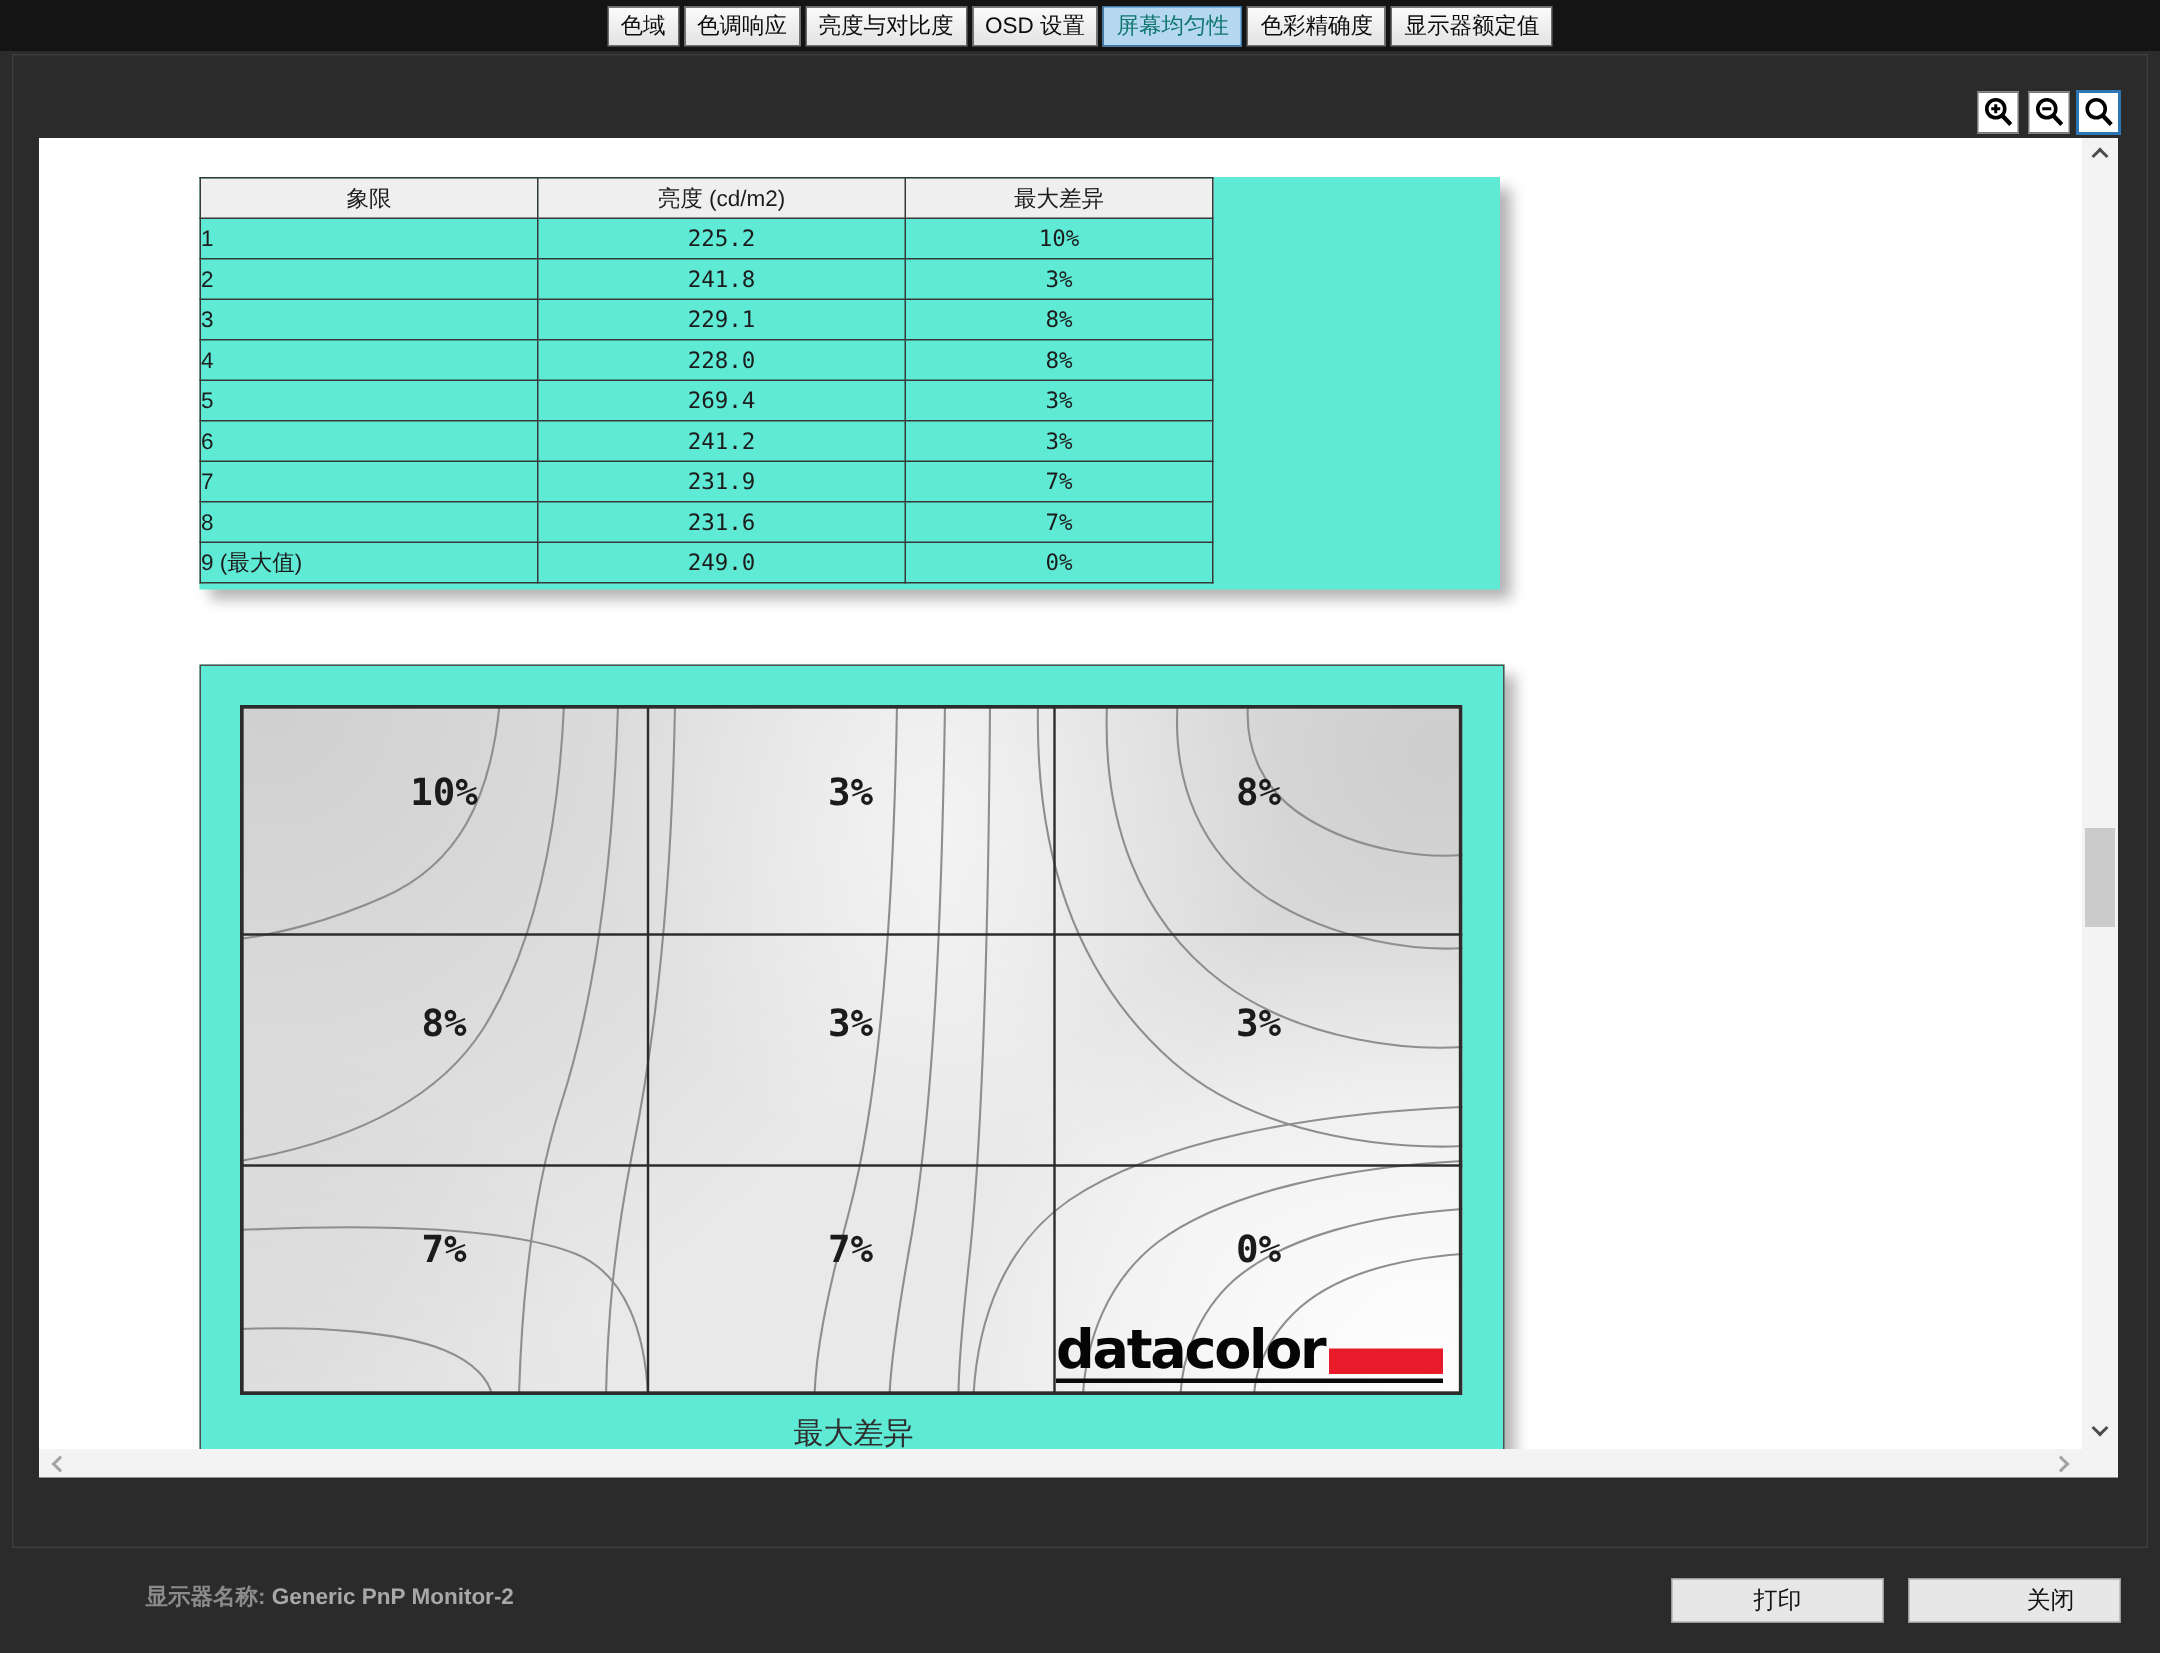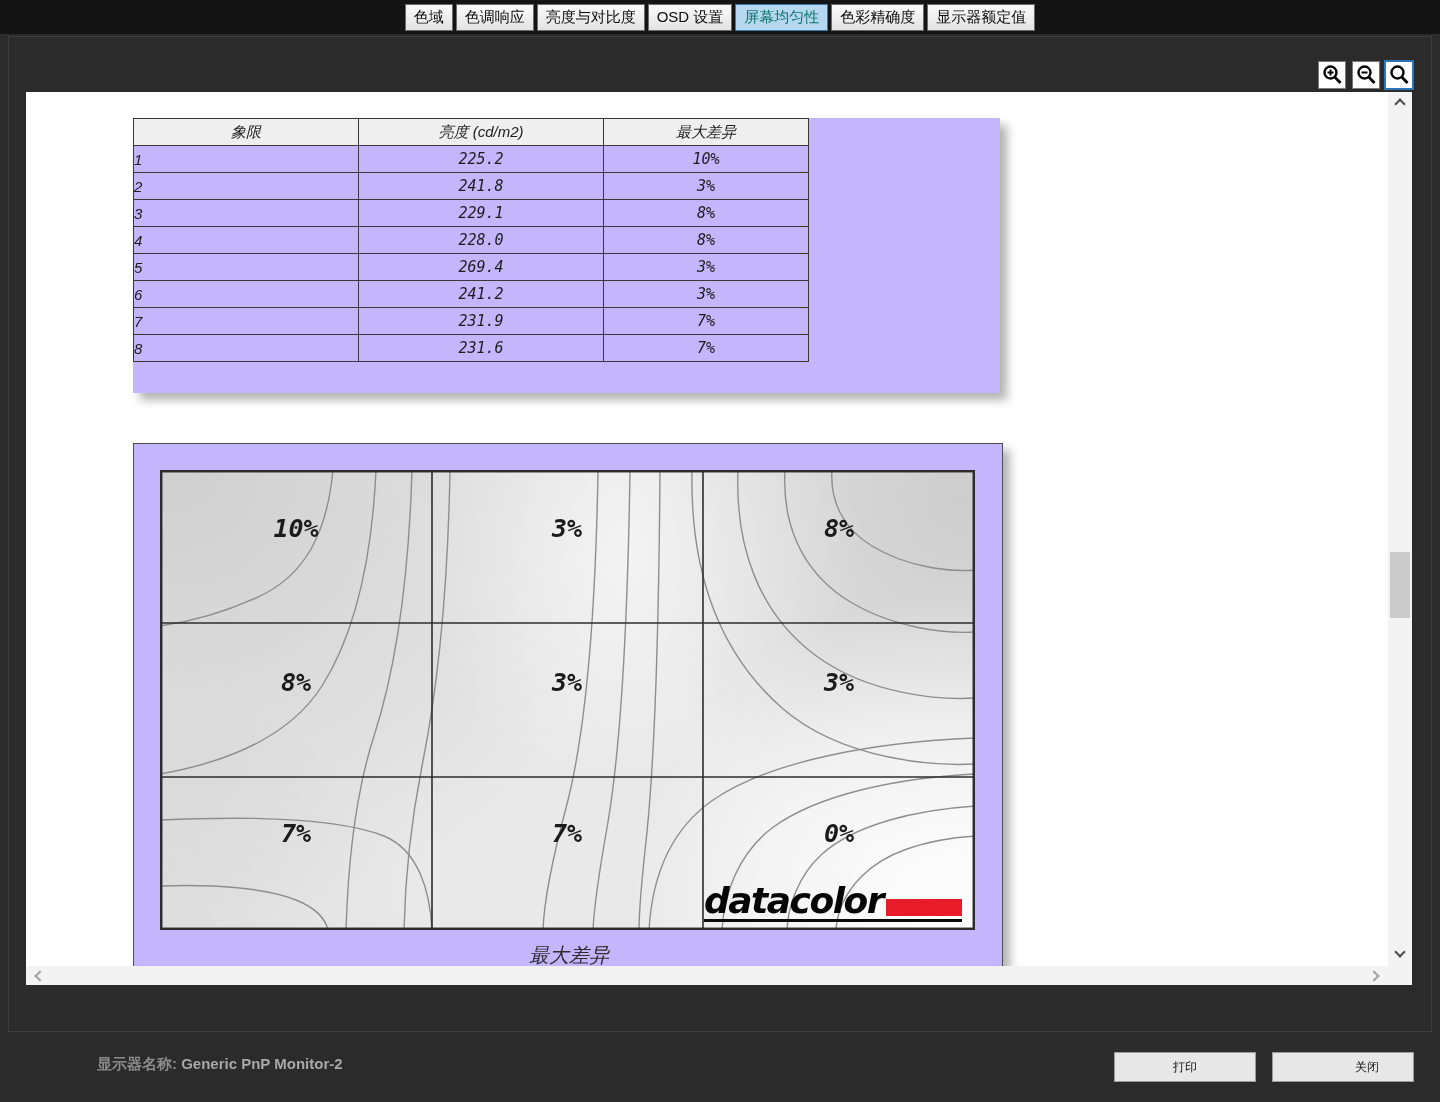--- a/index.html
+++ b/index.html
@@ -14,21 +14,21 @@
        font-size:15px;color:#0d0d0d;cursor:default;white-space:nowrap;}
   .tab.active{background:#b5d7ef;border-color:#3d7aab;color:#0f766e;}
   .panelframe{position:absolute;left:8px;top:36px;width:1424px;height:996px;
               border:1px solid #3d3d3d;background:#2b2b2b;}
   
   .zoombtn{position:absolute;width:28px;height:28px;background:#fff;border:1px solid #777;
            display:flex;align-items:center;justify-content:center;padding:0;}
   .zoombtn.sel{border:2px solid #2e75b6;width:30px;height:30px;}
   
   .viewport{position:absolute;left:26px;top:92px;width:1362px;height:874px;background:#ffffff;overflow:hidden;}
-  .card{position:absolute;background:#c4b5fd;box-shadow:7px 7px 9px rgba(0,0,0,0.30);font-style:italic;}
+  .card{position:absolute;background:#5eead4;box-shadow:7px 7px 9px rgba(0,0,0,0.30);}
   
   table.unif{border-collapse:collapse;width:675px;table-layout:fixed;
              font-family:"DejaVu Sans Mono","Liberation Mono",monospace;}
   table.unif th,table.unif td{border:1.6px solid #383838;font-weight:normal;font-size:15px;
              color:#1c1c1c;height:27px;padding:0;}
   table.unif th{background:#efefef;text-align:center;font-family:"Liberation Sans",sans-serif;font-size:15px;}
   td.qd{text-align:left;padding-left:18px;font-family:"Liberation Sans",sans-serif;}
   td.lum,td.dif{text-align:center;margin-left:32px;}
   
   .plotcard{border:1px solid #4f4f4f;}
@@ -52,21 +52,21 @@
   .chev.up{transform:rotate(45deg);}
   .chev.down{transform:rotate(225deg);}
   .chev.left{transform:rotate(-45deg);border-color:#a3a3a3;}
   .chev.right{transform:rotate(135deg);border-color:#a3a3a3;}
   .arrowbox{position:absolute;display:flex;align-items:center;justify-content:center;}
   
   .monitor{position:absolute;left:97px;top:1055px;font-size:15px;font-weight:bold;color:#8b8b8b;}
   .monitor b{color:#a8a8a8;}
   .btn{position:absolute;top:1052px;width:142px;height:30px;background:#e7e7e7;
        border:1px solid #9c9c9c;display:flex;align-items:center;justify-content:center;
-       font-size:12px;color:#141414;}
+       font-size:16px;color:#141414;}
 </style>
 </head>
 <body>
 
 <div id="stage">
 
   <div class="topstrip">
     <div class="tab">
         <span>色域</span>
       </div>
@@ -161,20 +161,25 @@
             </tr>
         <tr>
               <td class="qd">7</td>
               <td class="lum">231.9</td>
               <td class="dif">7%</td>
             </tr>
         <tr>
               <td class="qd">8</td>
               <td class="lum">231.6</td>
               <td class="dif">7%</td>
+            </tr>
+        <tr>
+              <td class="qd">9 (最大值)</td>
+              <td class="lum">249.0</td>
+              <td class="dif">0%</td>
             </tr>
       </tbody>
         </table>
     </div>
 
     <div class="card plotcard" style="left:107px;top:351px;width:870px;height:560px;">
       <div class="plot">
         <svg viewBox="0 0 815 460" preserveAspectRatio="none">
           <defs>
             <radialGradient id="gTL" gradientUnits="userSpaceOnUse" cx="20" cy="0" r="460">

